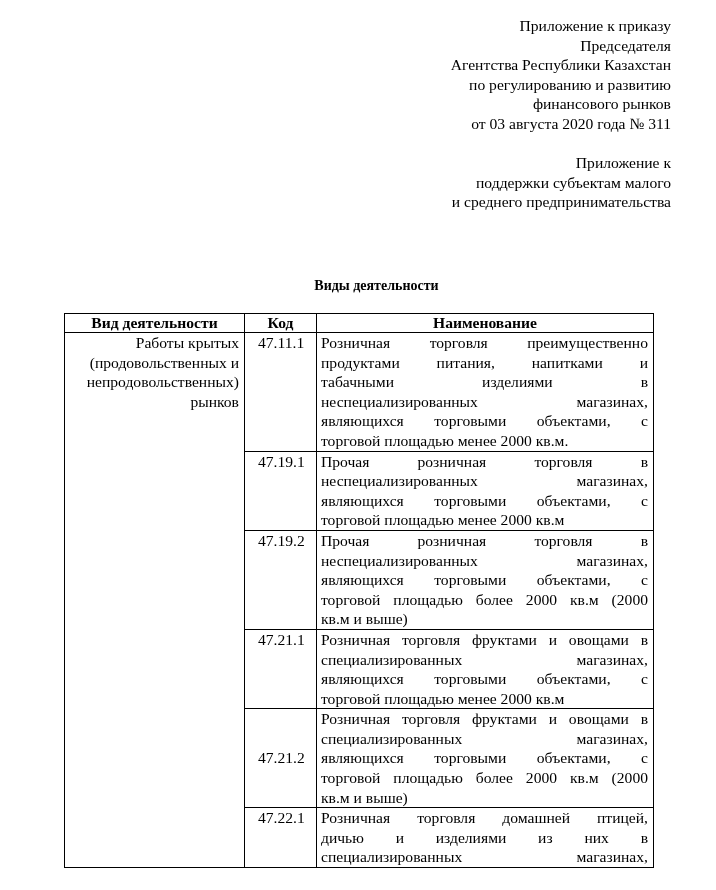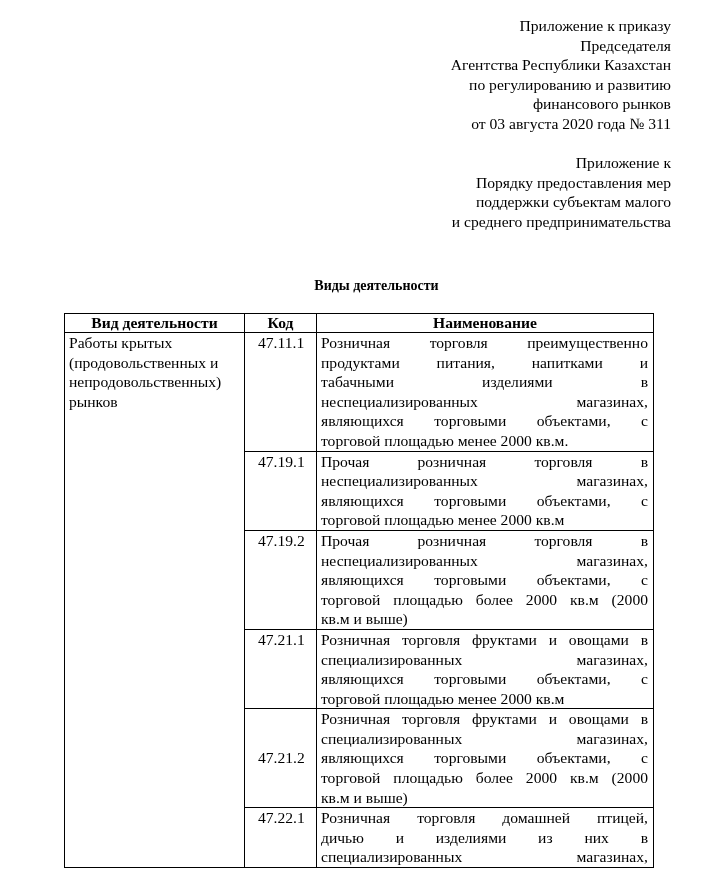--- a/index.html
+++ b/index.html
@@ -26,37 +26,36 @@
     border: 1.3px solid #000; vertical-align: top;
     padding: 0 5px 0 4px;
   }
   th { font-weight: bold; text-align: center; padding: 0 4px; height: 18px; line-height: 18px; }
   col.c1 { width: 180px; } col.c2 { width: 72px; } col.c3 { width: 337px; }
   td.code { text-align: center; padding: 0 13px; }
   td.code.mid { vertical-align: middle; }
   td.name { text-align: justify; }
   td.name .ln { display: block; text-align: justify; text-align-last: justify; }
   td.name .ln.last { text-align-last: left; }
-  td.kind { line-height: 19.6px; }
+  td.kind { line-height: 19.6px; text-align: right; }
 </style>
 </head>
 <body>
 
 <div class="header-block" id="hdr1">
   <div>Приложение к приказу</div>
   <div>Председателя</div>
   <div>Агентства Республики Казахстан</div>
   <div>по регулированию и развитию</div>
   <div>финансового рынков</div>
   <div>от 03 августа 2020 года № 311</div>
 </div>
 
 <div class="header-block" id="hdr2">
   <div>Приложение к</div>
-  <div>Порядку предоставления мер</div>
   <div>поддержки субъектам малого</div>
   <div>и среднего предпринимательства</div>
 </div>
 
 <div id="doc-title">Виды деятельности</div>
 
 <table>
   <colgroup>
       <col class="c1">
       <col class="c2">

